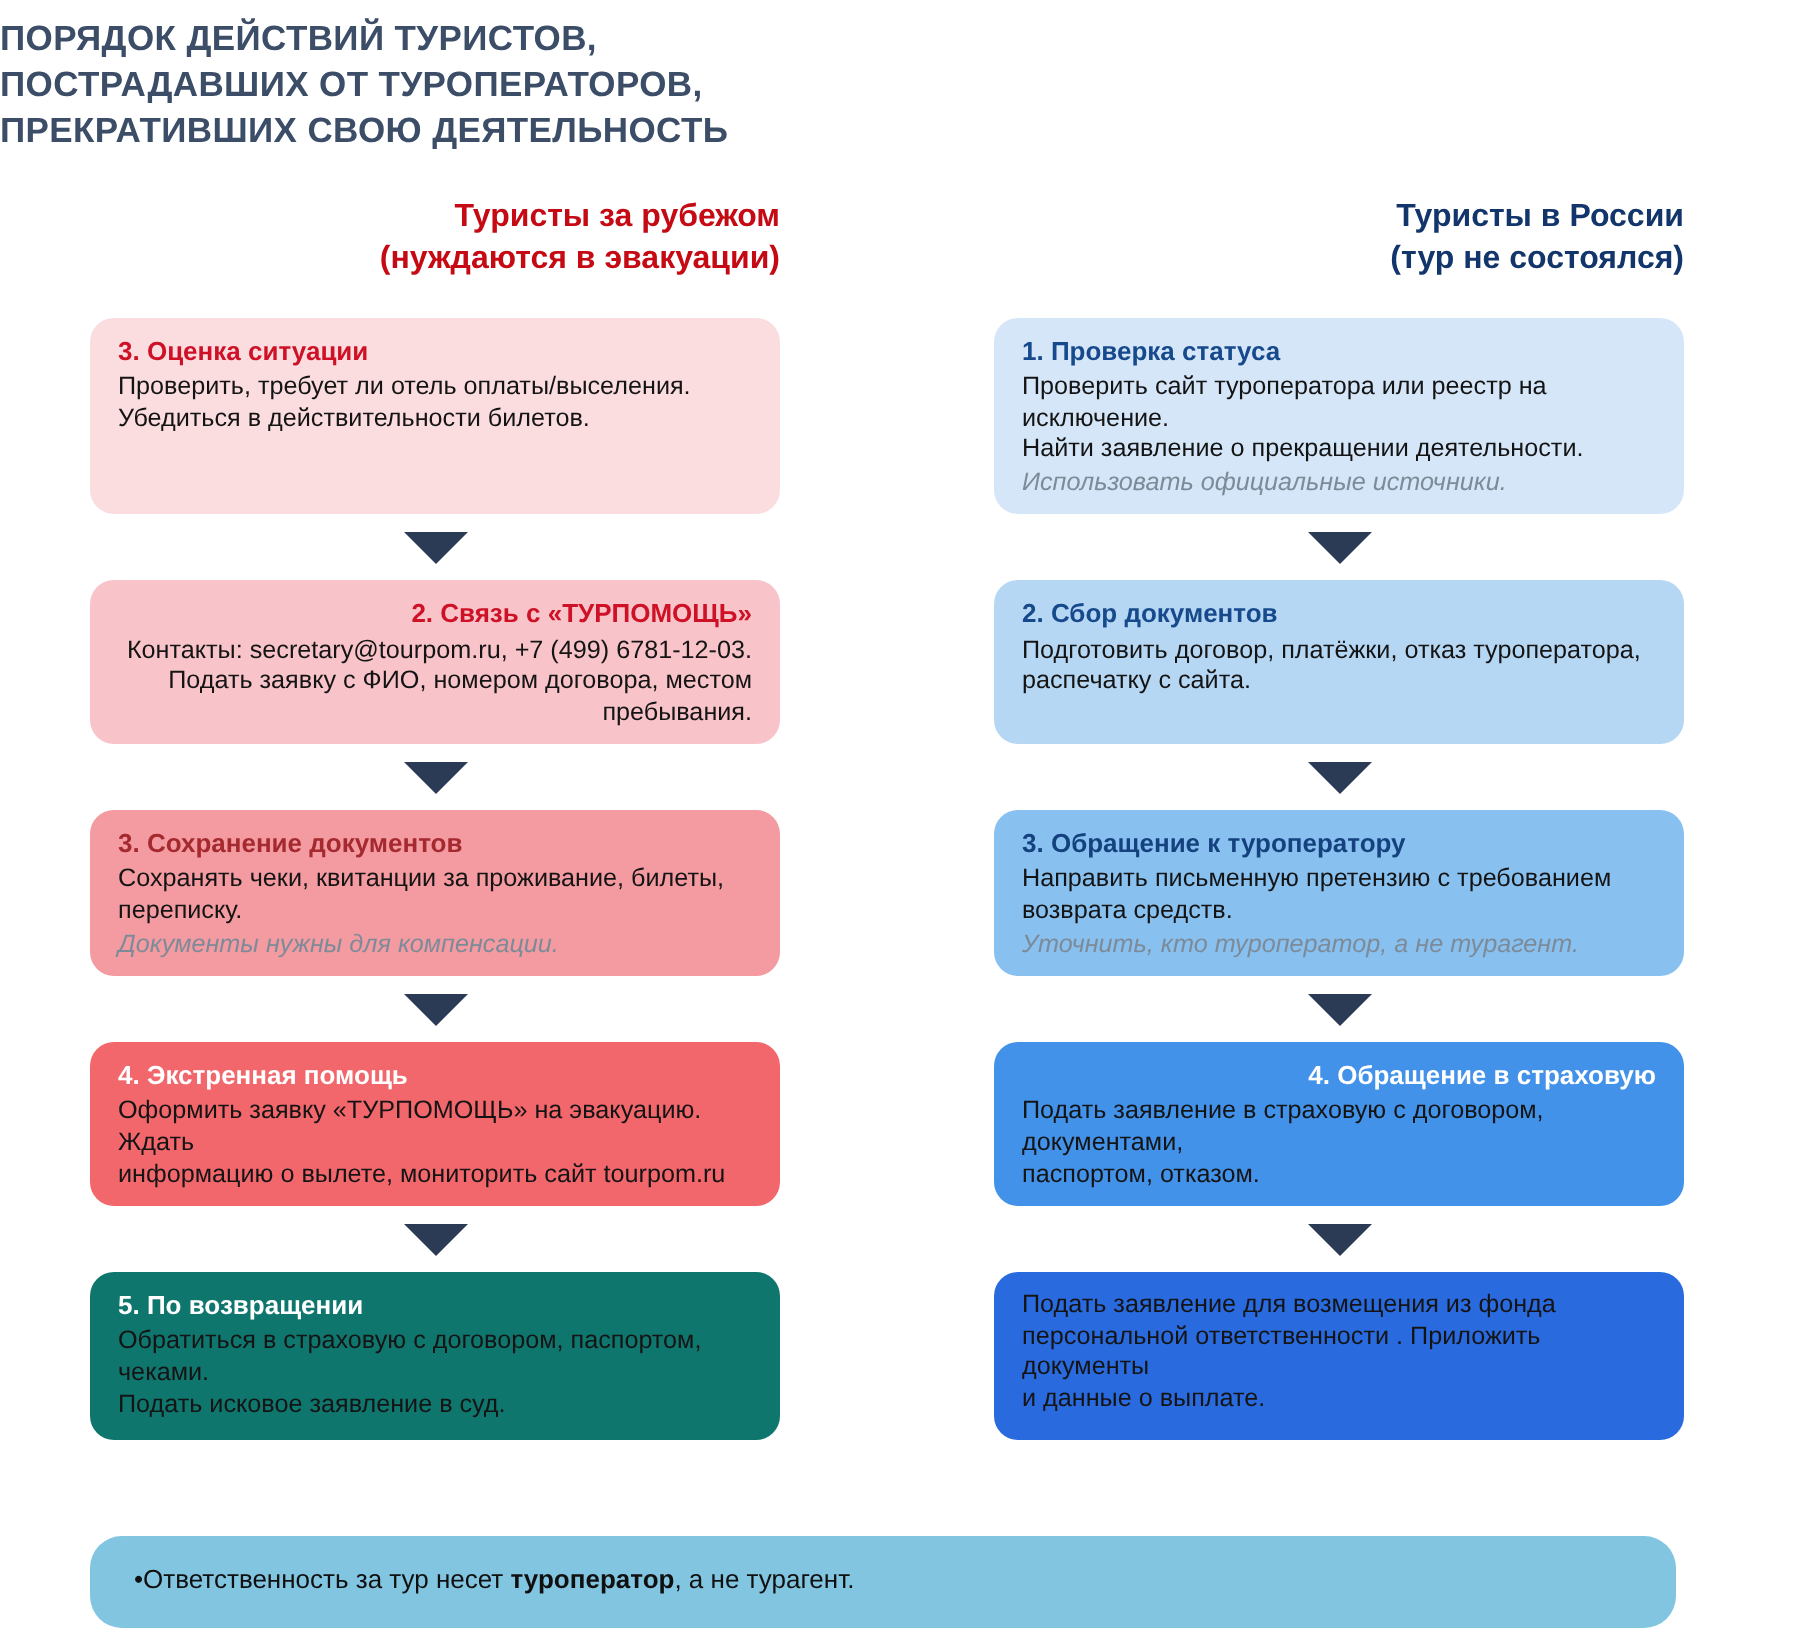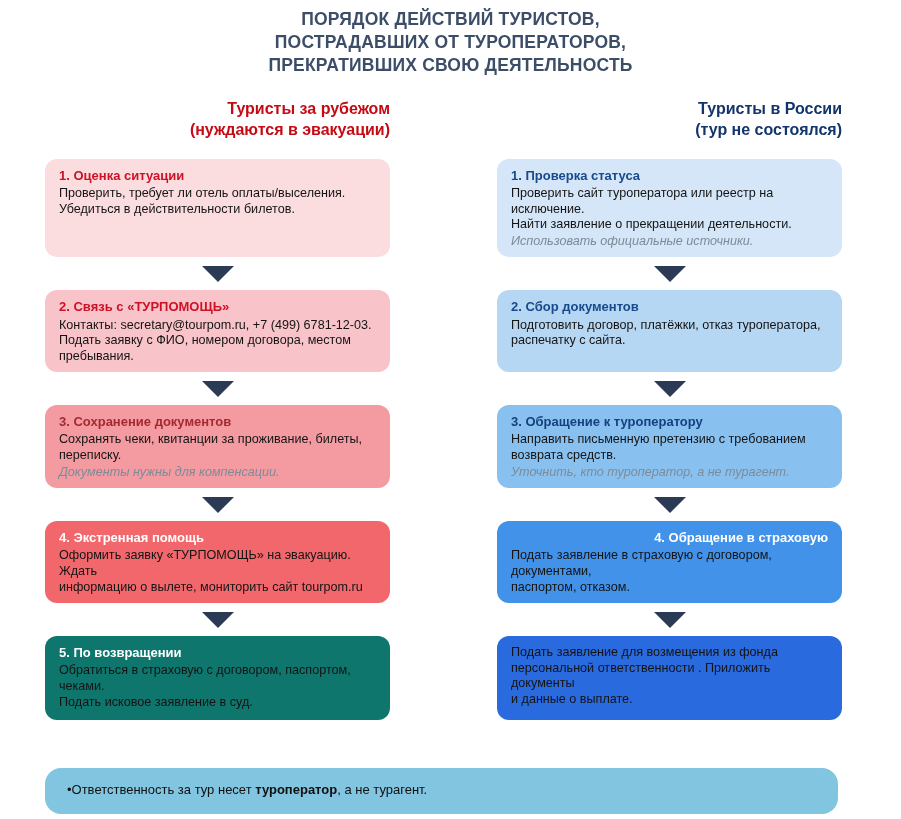--- a/index.html
+++ b/index.html
@@ -6,21 +6,20 @@
   html,body { background:#ffffff; }
   body {
     width:901px; height:819px;
     font-family:"Liberation Sans", sans-serif;
     color:#141414;
     overflow:hidden;
   }
   .page { width:901px; padding-top:8px; }
 
   .main-title {
-    text-align:center;
     font-size:17.5px; font-weight:bold;
     line-height:1.32; letter-spacing:.2px;
     color:#3C4D68;
     white-space:pre-line;
   }
 
   .headers, .flow {
     display:grid;
     grid-template-columns:345px 345px;
     column-gap:107px;
@@ -86,39 +85,39 @@
   <div class="headers">
     <div class="col-header left">Туристы за рубежом
 (нуждаются в эвакуации)</div>
     <div class="col-header right">Туристы в России
 (тур не состоялся)</div>
   </div>
 
   <div class="flow">
 
     <div class="box rowh1" style="background: rgb(251, 221, 224);">
-      <div class="step-title" style="color: rgb(206, 17, 38);">1. Оценка ситуации</div>
+      <div class="step-title" style="color: rgb(206, 17, 38);">3. Оценка ситуации</div>
       <div class="step-body">Проверить, требует ли отель оплаты/выселения.
 Убедиться в действительности билетов.</div>
     </div>
     <div class="box rowh1" style="background: rgb(212, 230, 248);">
       <div class="step-title" style="color: rgb(23, 74, 140);">1. Проверка статуса</div>
       <div class="step-body">Проверить сайт туроператора или реестр на исключение.
 Найти заявление о прекращении деятельности.</div>
       <div class="step-note">Использовать официальные источники.</div>
     </div>
 
     <div class="arrow-cell">
         <div class="tri"></div>
       </div>
     <div class="arrow-cell">
         <div class="tri"></div>
       </div>
 
-    <div class="box rowh2" style="background: rgb(248, 196, 201);">
+    <div class="box rowh2" style="background: rgb(248, 196, 201); text-align: right;">
       <div class="step-title" style="color: rgb(206, 17, 38);">2. Связь с «ТУРПОМОЩЬ»</div>
       <div class="step-body">Контакты: secretary@tourpom.ru, +7 (499) 6781-12-03.
 Подать заявку с ФИО, номером договора, местом
 пребывания.</div>
     </div>
     <div class="box rowh2" style="background: rgb(182, 215, 243);">
       <div class="step-title" style="color: rgb(23, 74, 140);">2. Сбор документов</div>
       <div class="step-body">Подготовить договор, платёжки, отказ туроператора,
 распечатку с сайта.</div>
     </div>

